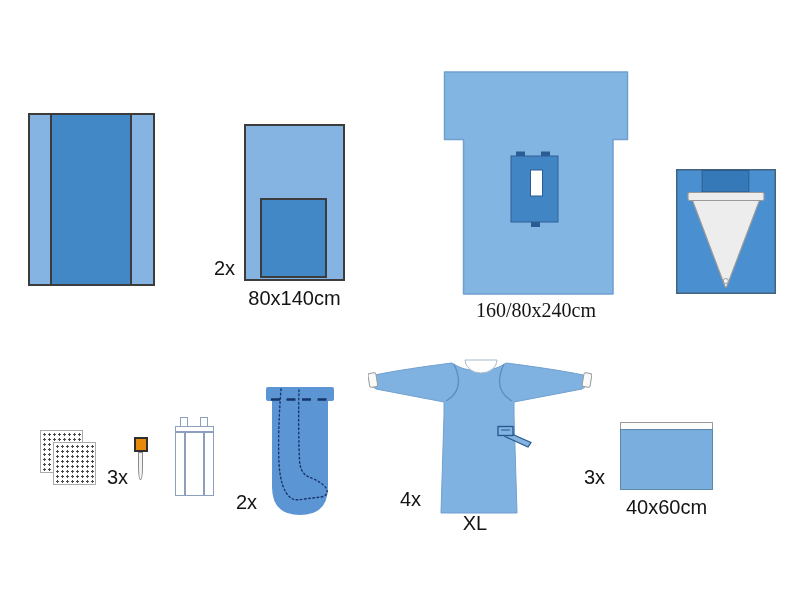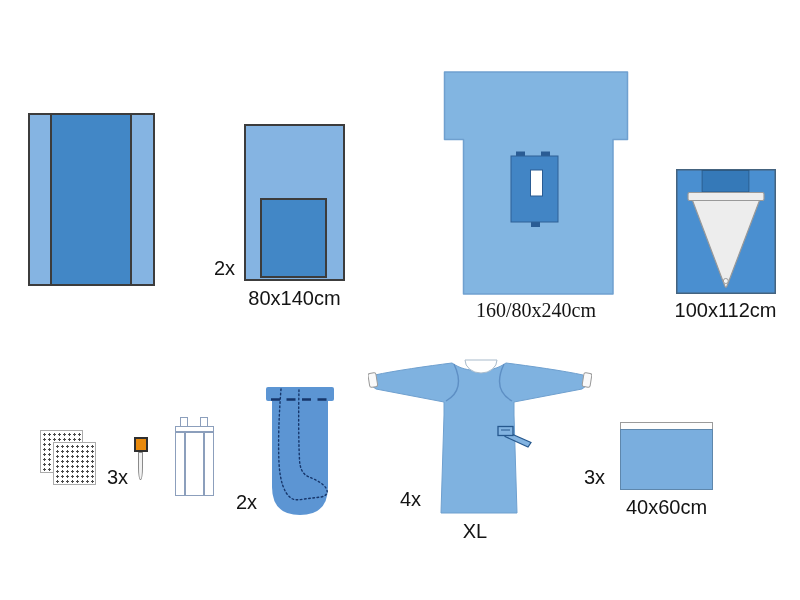--- a/index.html
+++ b/index.html
@@ -76,21 +76,20 @@
   </svg>
   <div class="lbl lbl-c" style="left:443px; top:299px; width:186px;font-family:Liberation Serif, serif;">160/80x240cm</div>
 
   <svg class="abs" style="left:676px; top:169px;" width="100" height="125" viewBox="0 0 100 125">
     <rect x="0.75" y="0.75" width="98.5" height="123.5" fill="#4A8FD0" stroke="#44637F" stroke-width="1.5"></rect>
     <rect x="26" y="1.5" width="47" height="21.5" fill="#3579B8" stroke="rgba(0,0,0,0.25)" stroke-width="1"></rect>
     <rect x="12" y="23.5" width="76" height="8" rx="1.5" fill="#EDEDED" stroke="#999999" stroke-width="1.2"></rect>
     <path d="M 16.5 31.5 L 83.5 31.5 L 51 117 Q 50 119.5 48.8 117 Z" fill="#EDEDED" stroke="#999999" stroke-width="1.2" stroke-linejoin="round"></path>
     <circle cx="49.8" cy="112" r="2.5" fill="#F7F7F7" stroke="#999999" stroke-width="1"></circle>
   </svg>
-  <div class="lbl lbl-c" style="left:668px; top:299px; width:115px;">100x112cm</div>
 
   <div class="abs gauze" style="left:40px; top:430px;"></div>
   <div class="abs gauze" style="left:53px; top:442px;"></div>
 
   <div class="lbl" style="left:107px; top:466px;">3x</div>
   <div class="abs swab-head"></div>
   <div class="abs swab-stick"></div>
 
   <div class="abs holder-tab" style="left:180px; top:417px;"></div>
   <div class="abs holder-tab" style="left:200px; top:417px;"></div>
@@ -117,20 +116,20 @@
     <path d="M 86 9 C 94 26 92 38 78 46" fill="none" stroke="#5E8FC4" stroke-width="1.4"></path>
     <path d="M 136 9 C 128 26 130 38 144 46" fill="none" stroke="#5E8FC4" stroke-width="1.4"></path>
     <path d="M 97 5 A 16 13 0 0 0 129 5 Z" fill="#FFFFFF" stroke="#A9BBCB" stroke-width="1"></path>
     <rect x="0.8" y="18" width="8" height="14" rx="2" transform="rotate(-9 5 25)" fill="#FAFAFA" stroke="#9A9A9A" stroke-width="1"></rect>
     <rect x="215" y="18" width="8" height="14" rx="2" transform="rotate(9 219 25)" fill="#FAFAFA" stroke="#9A9A9A" stroke-width="1"></rect>
     <polygon points="139,77 163,87.5 160,92 137,81.5" fill="#82B3E1" stroke="#26588E" stroke-width="1.2"></polygon>
     <rect x="130" y="71.5" width="15" height="9" fill="#82B3E1" stroke="#26588E" stroke-width="1.3"></rect>
     <line x1="133" y1="75" x2="142" y2="75" stroke="#26588E" stroke-width="1"></line>
   </svg>
   <div class="lbl" style="left:400px; top:488px;">4x</div>
-  <div class="lbl lbl-c" style="left:430px; top:512px; width:90px;margin-top:8px;">XL</div>
+  <div class="lbl lbl-c" style="left:430px; top:512px; width:90px;">XL</div>
 
   <div class="abs towel-strip"></div>
   <div class="abs towel-body"></div>
   <div class="lbl" style="left:584px; top:466px;">3x</div>
   <div class="lbl lbl-c" style="left:620px; top:496px; width:93px;">40x60cm</div>
 
 </div>
 
 </body></html>

